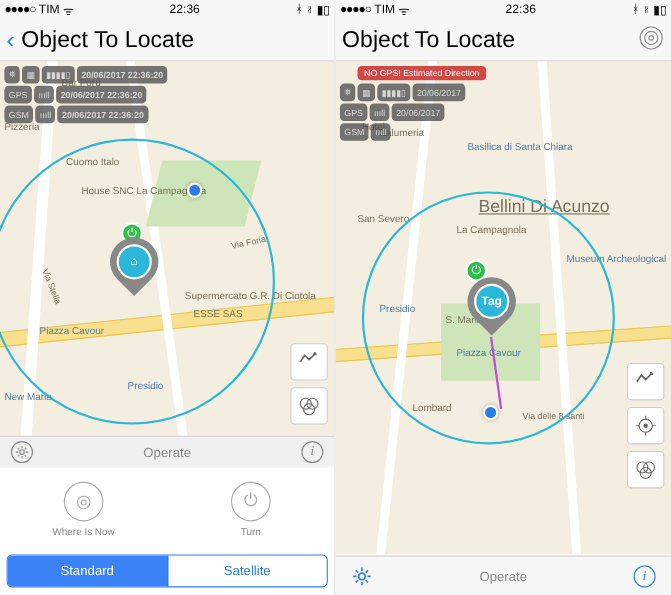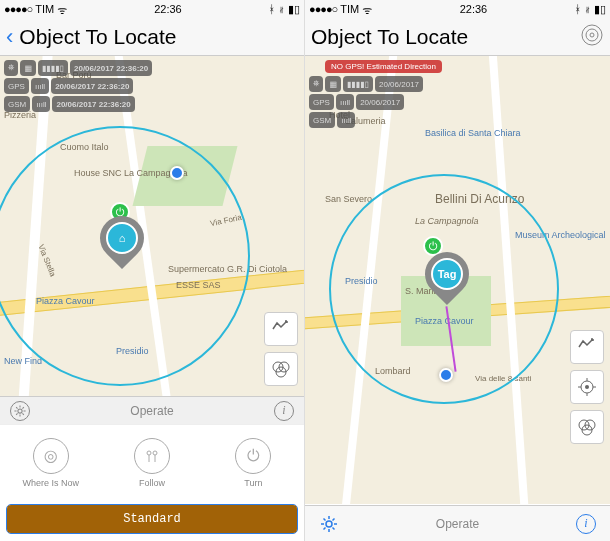--- a/index.html
+++ b/index.html
@@ -45,21 +45,21 @@
   .info-i.blue { border-color: #2b7de9; color: #2b7de9; }
   .gear.blue { border-color: #2b7de9; color: #2b7de9; }
   
   .action-row { height: 76px; display: flex; justify-content: space-around; align-items: center; background: #fff; border-top: 1px solid #eee; }
   .action-item { display: flex; flex-direction: column; align-items: center; gap: 4px; font-size: 9px; color: #888; width: 60px; }
   .action-icon { width: 36px; height: 36px; border: 1.5px solid #aaa; border-radius: 50%; display: flex; align-items: center; justify-content: center; color: #aaa; font-size: 16px; }
   
   .segmented { height: 30px; display: flex; margin: 4px 6px 8px; border: 1.5px solid #2b7de9; border-radius: 5px; overflow: hidden; }
   .seg { flex: 1; display: flex; align-items: center; justify-content: center; font-size: 12px; color: #2b7de9; border-right: 1px solid #2b7de9; }
   .seg:last-child { border-right: 0; }
-  .seg.active { background: #a16207; color: #fff; font-family: Liberation Mono, monospace; }
+  .seg.active { background: #3b82f6; color: #fff; }
   
   .bottom-bar-right { position: absolute; bottom: 0; left: 0; right: 0; height: 36px; background: #f7f7f7; border-top: 1px solid #ccc; display: flex; align-items: center; justify-content: space-between; padding: 0 14px; }
   .purple-line { position: absolute; width: 2px; background: #c04bd9; }
 </style>
 </head>
 <body>
 
 <div class="container">
 
   <div class="phone phone-left">
@@ -89,21 +89,21 @@
       <div class="park" style="left:140px; top:90px; width:90px; height:60px; transform:skewX(-14deg);"></div>
 
       <div class="map-label" style="left:56px; top:14px;">Bar Porù</div>
       <div class="map-label" style="left:4px; top:54px;">Pizzeria</div>
       <div class="map-label" style="left:60px; top:86px;">Cuomo Italo</div>
       <div class="map-label" style="left:74px; top:112px;">House SNC La Campagnola</div>
       <div class="map-label" style="left:36px; top:240px; color:#4a7ab0;">Piazza Cavour</div>
       <div class="map-label" style="left:168px; top:208px;">Supermercato G.R. Di Ciotola</div>
       <div class="map-label" style="left:176px; top:224px;">ESSE SAS</div>
       <div class="map-label" style="left:116px; top:290px; color:#4a7ab0;">Presidio</div>
-      <div class="map-label" style="left:4px; top:300px; color:#4a7ab0;">New Find</div>
+      <div class="map-label" style="left:4px; top:300px; color:#4a7ab0;">New Maria</div>
       <div class="map-label" style="left:210px; top:160px; transform:rotate(-12deg); font-size:8px;">Via Foria</div>
       <div class="map-label" style="left:30px; top:200px; transform:rotate(68deg); font-size:8px;">Via Stella</div>
 
       <div class="chips">
         <div class="chip-row">
           <div class="chip">⛯</div>
           <div class="chip">▦</div>
           <div class="chip">▮▮▮▮▯</div>
           <div class="chip wide">20/06/2017 22:36:20</div>
         </div>
@@ -158,37 +158,28 @@
       <span>Operate</span>
       <span class="info-i">i</span>
     </div>
 
     <div class="action-row">
       <div class="action-item">
         <div class="action-icon">◎</div>
         <span>Where Is Now</span>
       </div>
       <div class="action-item">
-        <div class="action-icon">
-          <svg width="20" height="20" viewBox="0 0 20 20">
-              <circle cx="7" cy="7" r="2" stroke="#aaa" fill="none"></circle>
-              <circle cx="13" cy="7" r="2" stroke="#aaa" fill="none"></circle>
-              <path d="M7 9v7M13 9v7" stroke="#aaa"></path>
-            </svg>
-        </div>
-        <span>Follow</span>
-      </div>
-      <div class="action-item">
         <div class="action-icon">⏻</div>
         <span>Turn</span>
       </div>
     </div>
 
     <div class="segmented">
       <div class="seg active">Standard</div>
+      <div class="seg">Satellite</div>
     </div>
   </div>
 
   <div class="phone">
     <div class="status-bar">
       <div class="sb-left">
         <span class="dots">●●●●○</span>
         <span>TIM</span>
         <span>ᯤ</span>
       </div>
@@ -213,22 +204,22 @@
     <div class="map map-right">
       <div class="road yellow" style="left:-20px; top:250px; width:360px; height:12px; transform:rotate(-4deg);"></div>
       <div class="road" style="left:60px; top:-20px; width:8px; height:500px; transform:rotate(6deg);"></div>
       <div class="road" style="left:200px; top:-20px; width:8px; height:500px; transform:rotate(-4deg);"></div>
       <div class="park" style="left:96px; top:220px; width:90px; height:70px;"></div>
 
       <div class="map-label" style="left:24px; top:30px;margin-top:24px;">Hotel</div>
       <div class="map-label" style="left:120px; top:32px; color:#4a7ab0;margin-top:40px;">Basilica di Santa Chiara</div>
       <div class="map-label" style="left:40px; top:60px;">Salumeria</div>
       <div class="map-label" style="left:20px; top:138px;">San Severo</div>
-      <div class="map-label" style="left:130px; top:136px; font-size:12px;">Bellini Di Acunzo</div>
-      <div class="map-label" style="left:110px; top:160px;font-style:italic;">La Campagnola</div>
+      <div class="map-label" style="left:130px; top:124px; font-size:16px;text-decoration:underline;">Bellini Di Acunzo</div>
+      <div class="map-label" style="left:110px; top:148px;">La Campagnola</div>
       <div class="map-label" style="left:40px; top:220px; color:#4a7ab0;">Presidio</div>
       <div class="map-label" style="left:110px; top:260px; color:#4a7ab0;">Piazza Cavour</div>
       <div class="map-label" style="left:100px; top:230px;">S. Maria De</div>
       <div class="map-label" style="left:70px; top:310px;">Lombard</div>
       <div class="map-label" style="left:210px; top:174px; color:#4a7ab0;">Museum Archeological</div>
       <div class="map-label" style="left:170px; top:318px; font-size:8px;">Via delle 8 santi</div>
 
       <div class="warn-chip" style="top:4px; left:20px;">NO GPS! Estimated Direction</div>
       <div class="chips" style="top:20px;">
         <div class="chip-row">

